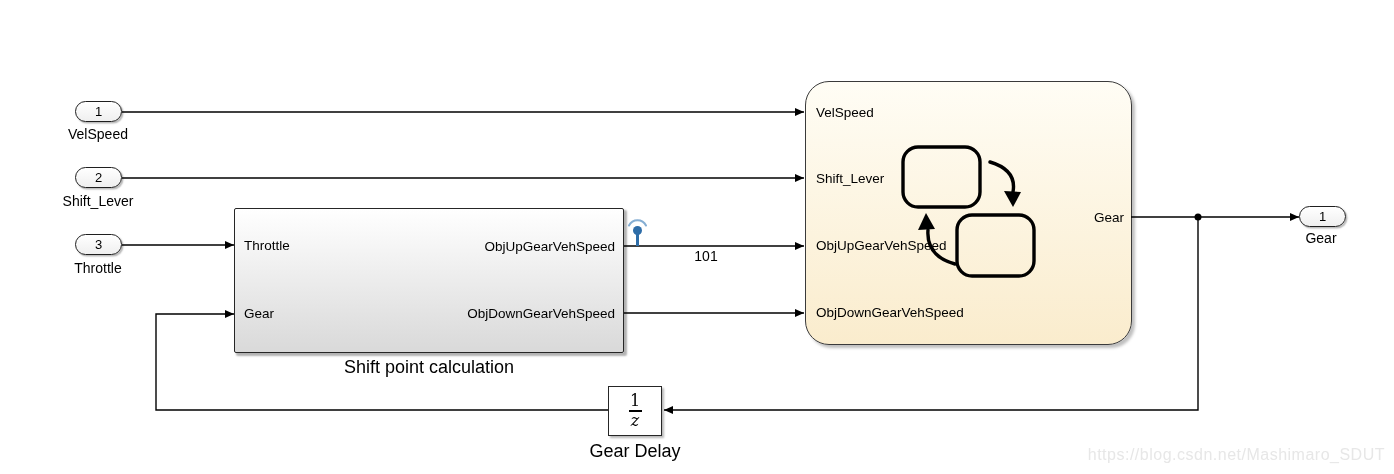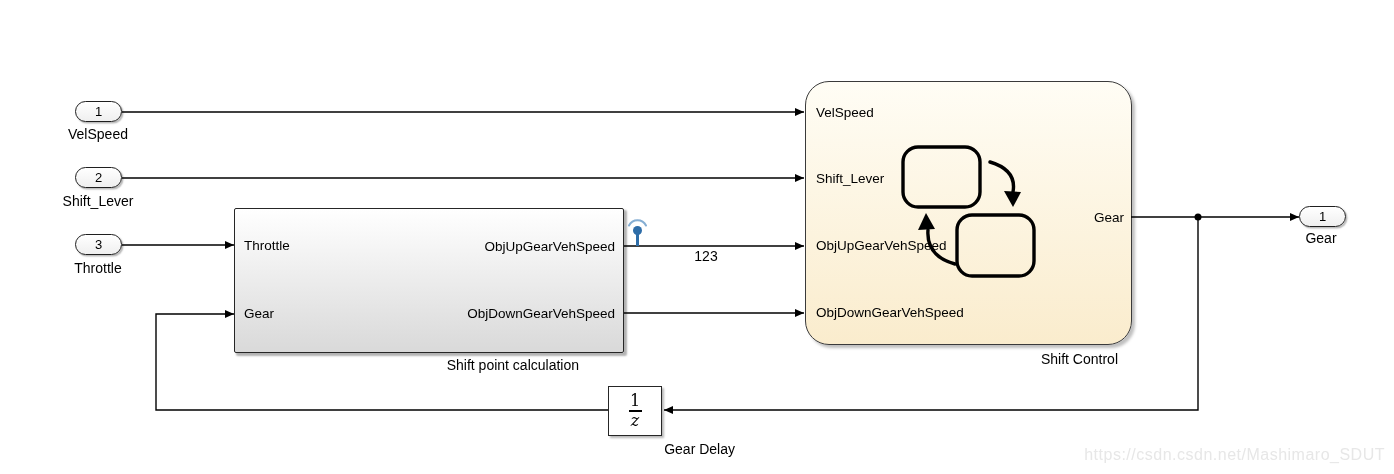--- a/index.html
+++ b/index.html
@@ -43,21 +43,21 @@
     border:1.7px solid #3a3a3a;border-radius:24px;
     background:linear-gradient(var(--chart-top,#fffdf5),var(--chart-bottom,#faeccd));
     box-shadow:3px 3px 3px rgba(0,0,0,0.25);
   }
   .blk-port{
     position:absolute;font-size:13.5px;line-height:1;white-space:nowrap;
     transform:translateY(-50%);
   }
   .blk-port.right{text-align:right;}
   .blk-title{
-    position:absolute;width:300px;text-align:right;font-size:14px;line-height:1.1;
+    position:absolute;width:300px;text-align:center;font-size:18px;line-height:1.1;
   }
   .unit-delay{
     position:absolute;left:608px;top:386px;width:54px;height:50px;box-sizing:border-box;
     border:1.7px solid #262626;background:#ffffff;
     box-shadow:2px 2px 2px rgba(0,0,0,0.28);
     display:flex;flex-direction:column;align-items:center;justify-content:center;
   }
   .ud-num,.ud-den{
     font-family:"DejaVu Serif","Liberation Serif",serif;
     font-size:16px;line-height:1;
@@ -102,37 +102,36 @@
   </div>
   <div class="blk-title" style="left:279px;top:358px;">Shift point calculation</div>
 
   <div class="chart">
     <span class="blk-port" style="left:10px;top:31px;">VelSpeed</span>
     <span class="blk-port" style="left:10px;top:97px;">Shift_Lever</span>
     <span class="blk-port" style="left:10px;top:164px;">ObjUpGearVehSpeed</span>
     <span class="blk-port" style="left:10px;top:231px;">ObjDownGearVehSpeed</span>
     <span class="blk-port right" style="right:7px;top:136px;">Gear</span>
   </div>
-  <div class="blk-title" style="left:818px;top:352px;">Shift Control</div>
 
   <div class="unit-delay">
     <span class="ud-num">1</span>
     <span class="ud-bar"></span>
     <span class="ud-den">z</span>
   </div>
   <div class="blk-title" style="left:535px;top:442px;width:200px;">Gear Delay</div>
 
   <div class="outport" style="left:1299px;top:206px;">
     <span>1</span>
   </div>
   <div class="port-label" style="left:1246px;top:231px;">Gear</div>
 
-  <div class="signal-label">123</div>
+  <div class="signal-label">101</div>
 
-  <div class="watermark">https://csdn.csdn.net/Mashimaro_SDUT</div>
+  <div class="watermark">https://blog.csdn.net/Mashimaro_SDUT</div>
 
   <svg class="wires-layer" viewBox="0 0 1394 474">
     <defs>
       <marker id="arr" markerWidth="9" markerHeight="8" refX="9" refY="4" orient="auto" markerUnits="userSpaceOnUse">
         <path d="M0,0 L9,4 L0,8 Z" fill="#000"></path>
       </marker>
     </defs>
 
     <polyline class="wire" points="122,112 804,112" marker-end="url(#arr)"></polyline>
     <polyline class="wire" points="122,178 804,178" marker-end="url(#arr)"></polyline>

